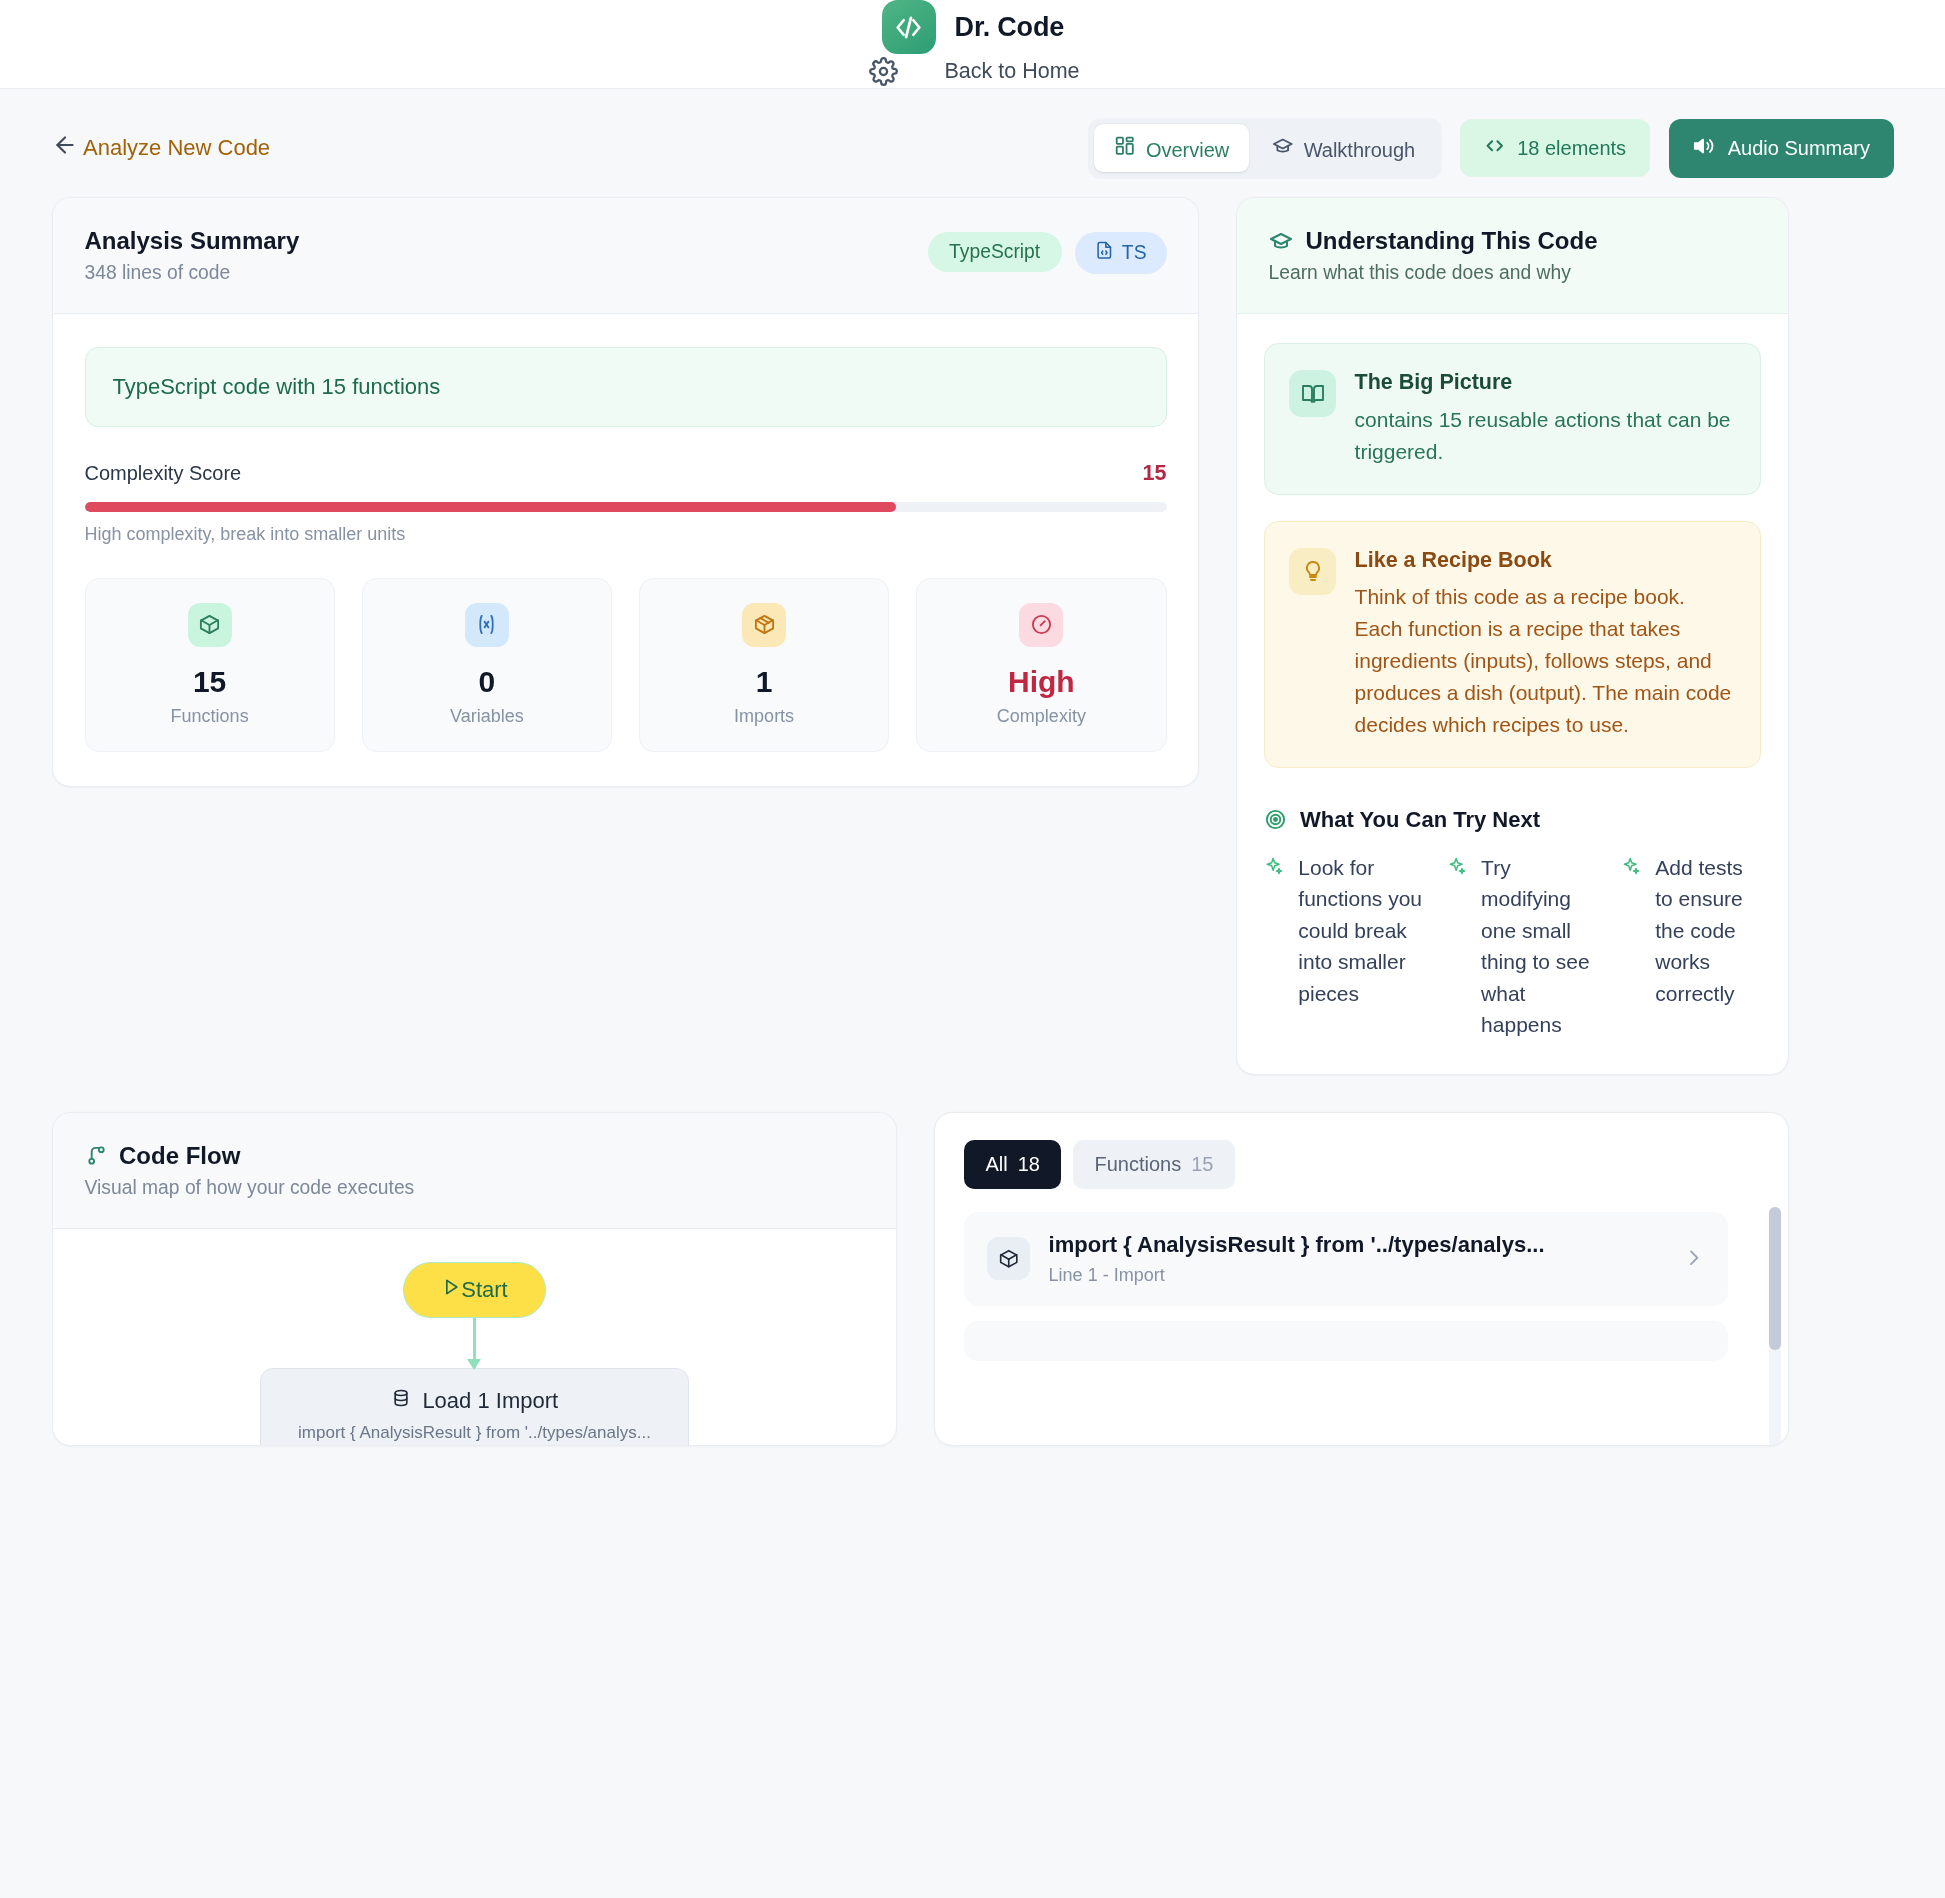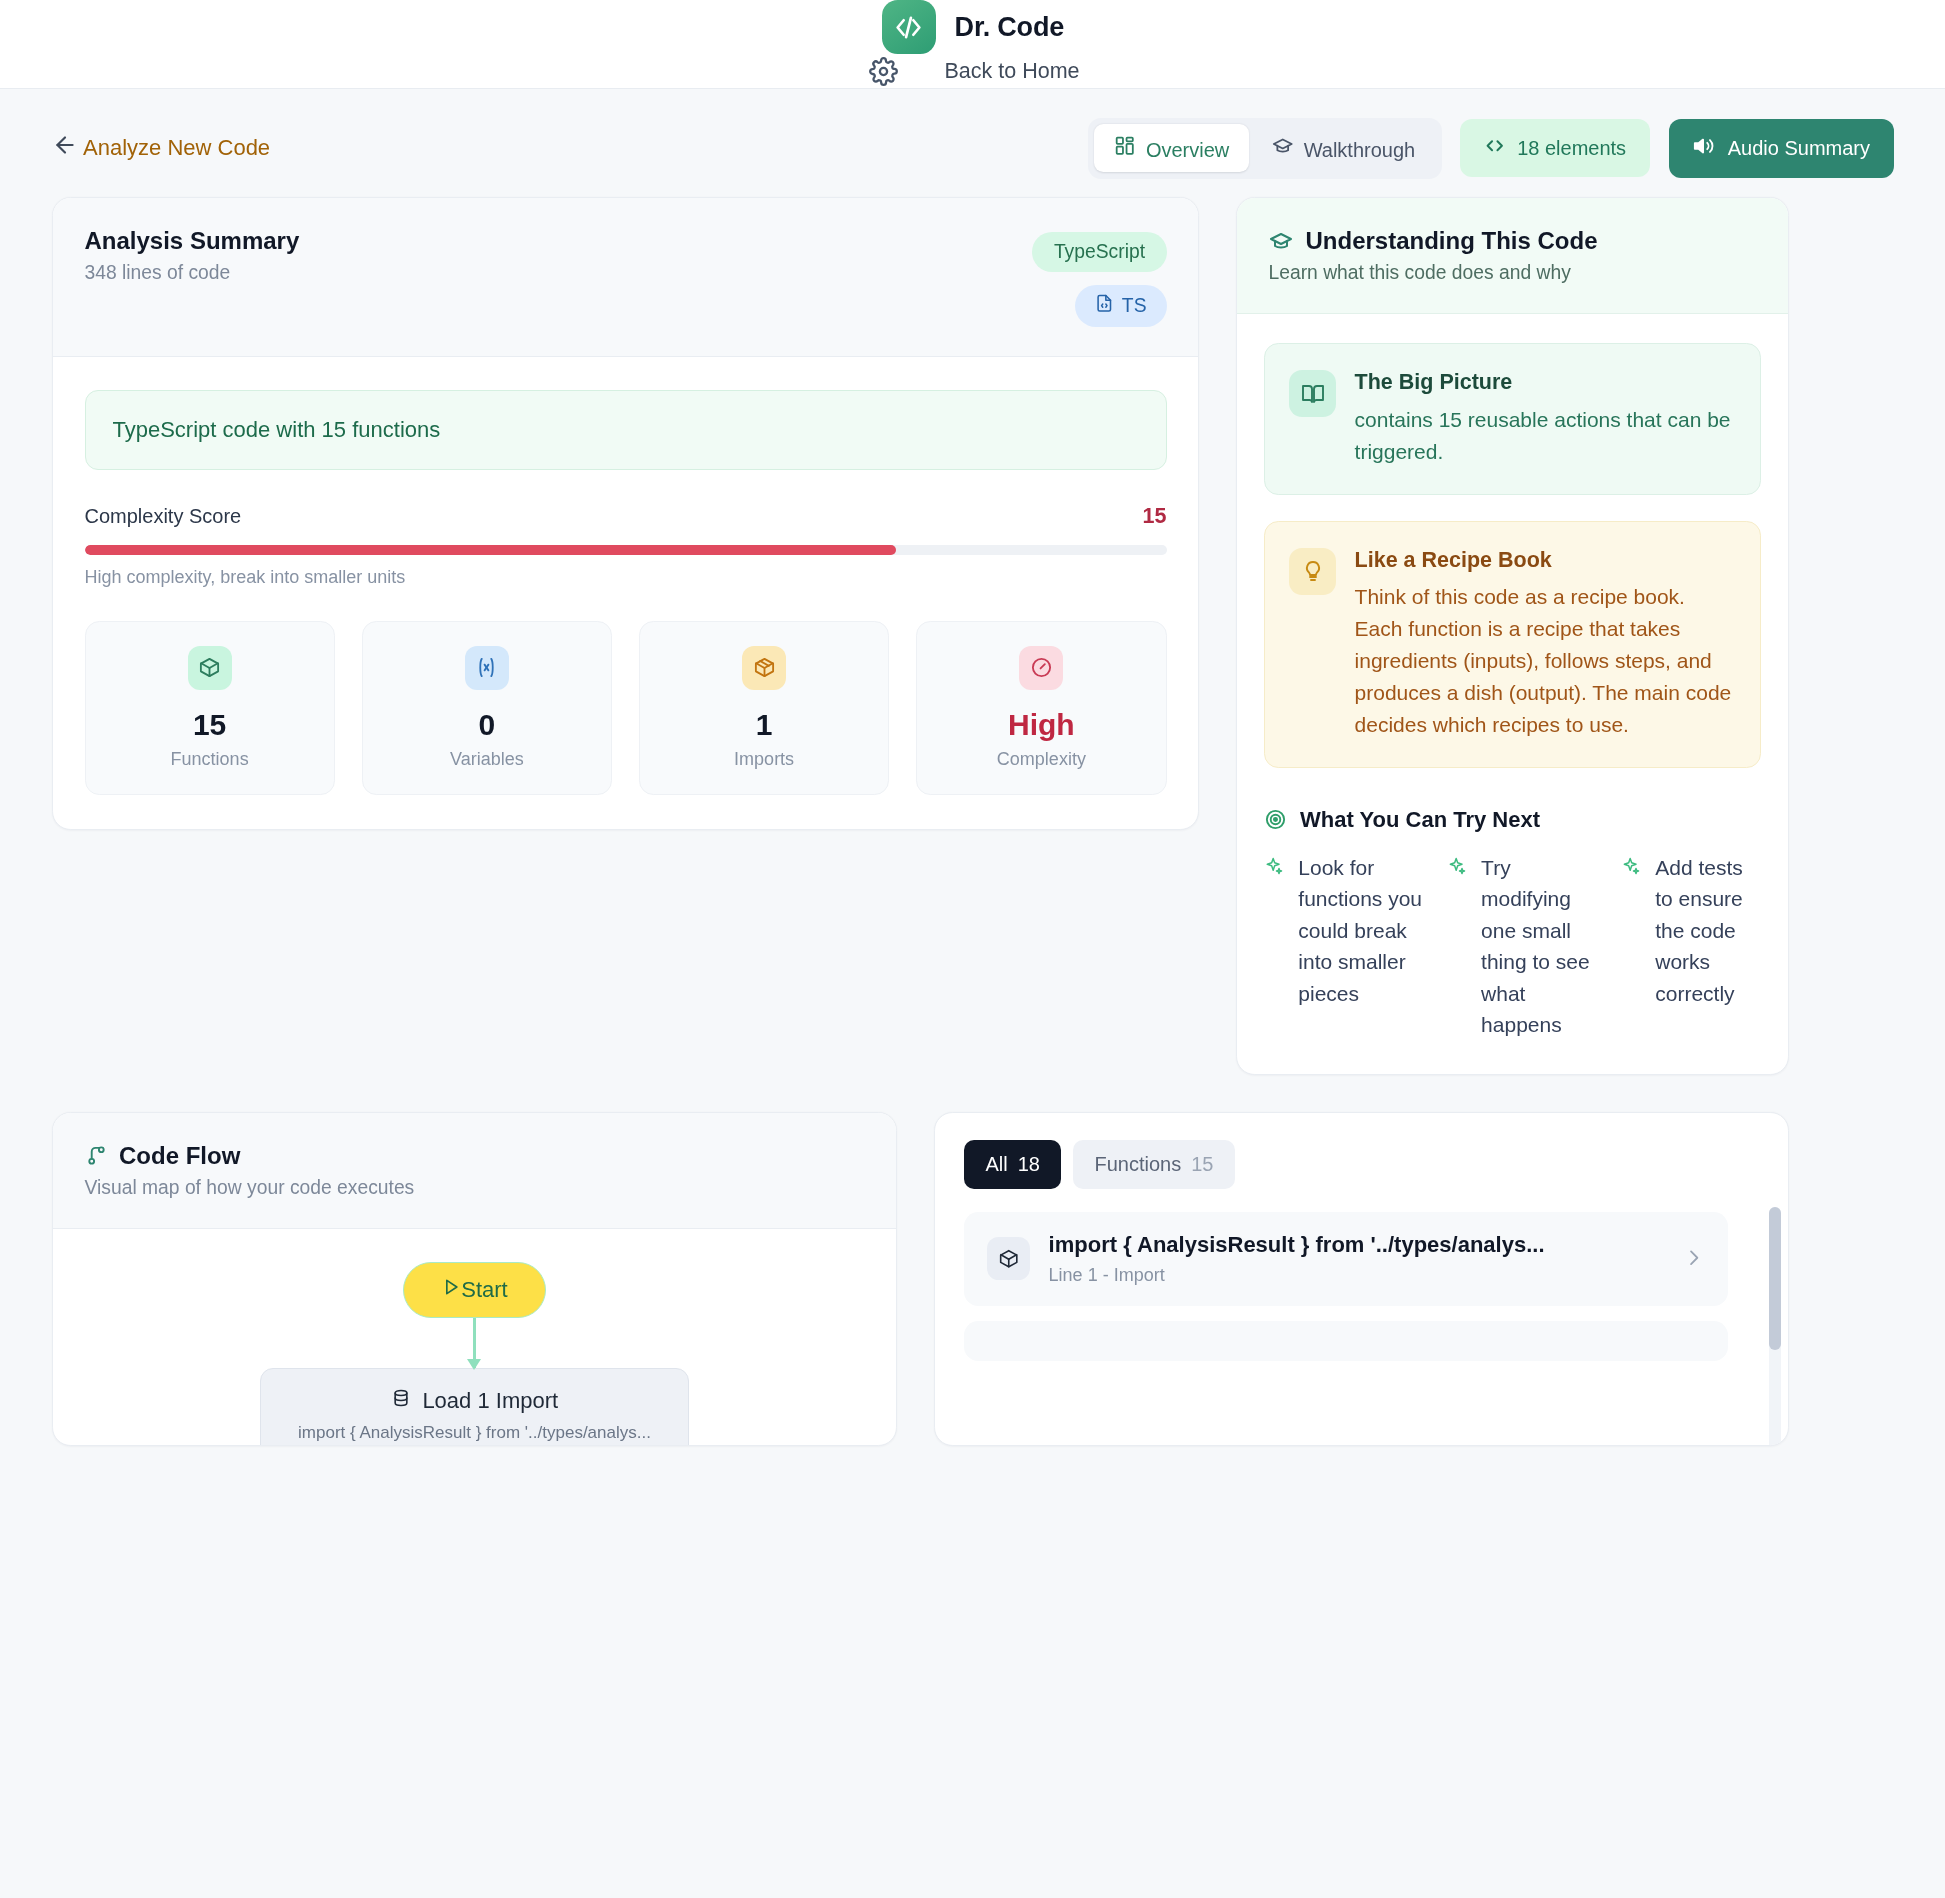--- a/index.html
+++ b/index.html
@@ -78,21 +78,21 @@
   }
   .card-head {
     background: #f7f9fb;
     border-bottom: 0.7px solid #e9edf2;
     padding: 29px 31.5px 29px 31.5px;
   }
   .card-head.green { background: #f2fbf6; border-bottom-color: #e2f1ea; }
   .card-title { font-size: 24px; font-weight: bold; color: #111827; }
   .card-sub { font-size: 19.3px; color: #7d8899; margin-top: 7.2px; }
   .head-flex { display: flex; align-items: flex-start; justify-content: space-between; }
-  .badges { display: flex; align-items: flex-end; gap: 13px; padding-top: 4.3px; flex-direction: column; }
+  .badges { display: flex; align-items: flex-start; gap: 13px; padding-top: 4.3px; }
   .badge-green { background: #d6f7e5; color: #27714f; border-radius: 715px; padding: 9.3px 21.5px; font-size: 19.3px; }
   .badge-blue {
     background: #dbeafe; color: #2563a8; border-radius: 715px;
     padding: 9.3px 20px; font-size: 19.3px; font-weight: 500;
     display: flex; align-items: center; gap: 8.6px;
   }
 
   .card-body { padding: 33px 31.5px 34px 31.5px; }
 
   .summary-banner {

